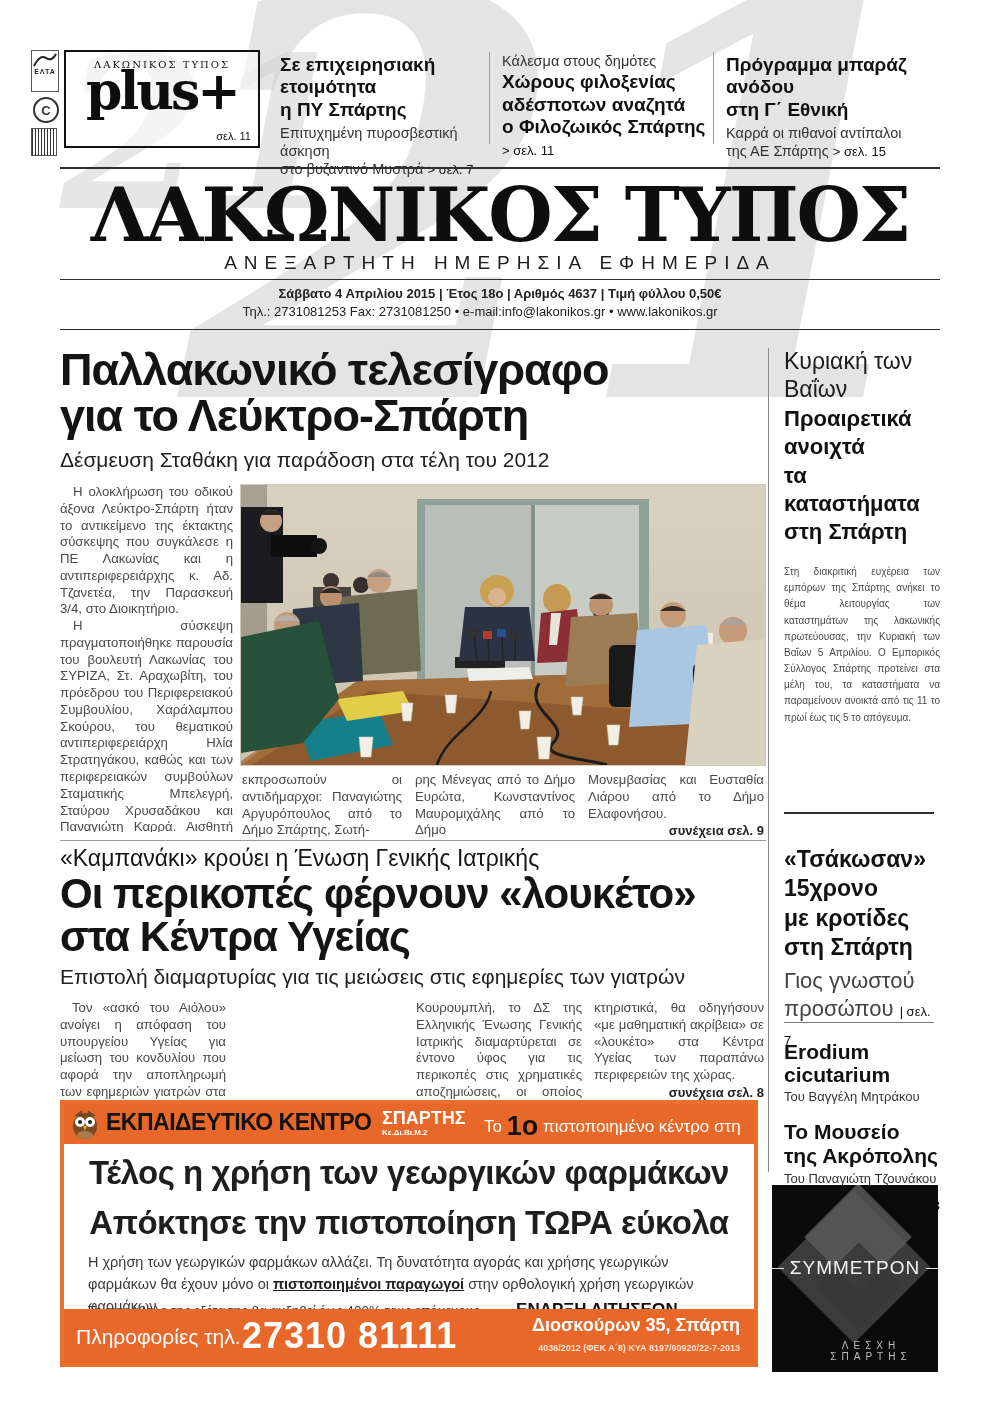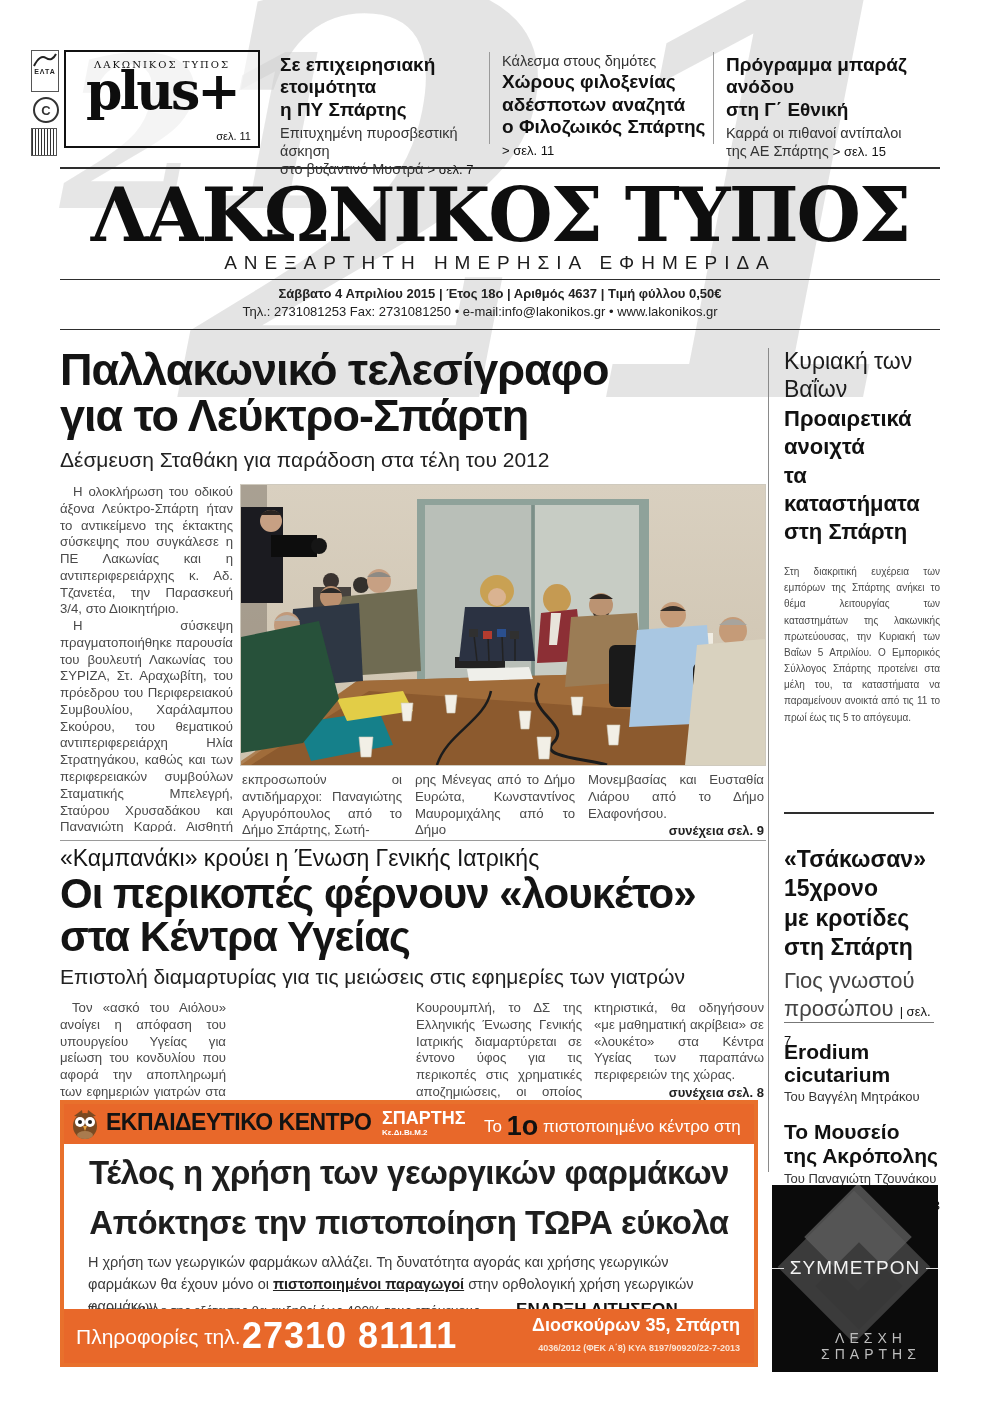--- a/index.html
+++ b/index.html
@@ -290,16 +290,16 @@
 
   <div class="abs z" style="left:772px;top:1185px;width:166px;height:187px;background:#0b0b0b;overflow:hidden;">
     <div style="position:absolute;left:28px;top:28px;width:108px;height:108px;background:#474747;transform:rotate(45deg);opacity:.8;"></div>
     <div style="position:absolute;left:48px;top:14px;width:76px;height:76px;background:#5d5d5d;transform:rotate(45deg);opacity:.8;"></div>
     <div style="position:absolute;left:56px;top:70px;width:62px;height:62px;background:#383838;transform:rotate(45deg);opacity:.9;"></div>
     <div style="position:absolute;left:0;right:0;top:72px;display:flex;align-items:center;justify-content:center;color:#f2f2f2;">
       <span style="width:14px;height:1px;background:#ddd;margin-right:6px;"></span>
       <span style="font-size:19px;letter-spacing:1px;">ΣΥΜΜΕΤΡΟΝ</span>
       <span style="width:14px;height:1px;background:#ddd;margin-left:6px;"></span>
     </div>
-    <div style="position:absolute;left:0;right:0;bottom:10px;text-align:center;color:#bdbdbd;font-size:14px;letter-spacing:5px;padding-left:32px;">ΛΕΣΧΗ ΣΠΑΡΤΗΣ</div>
+    <div style="position:absolute;left:0;right:0;bottom:10px;text-align:center;color:#bdbdbd;font-size:10px;letter-spacing:5px;padding-left:32px;">ΛΕΣΧΗ ΣΠΑΡΤΗΣ</div>
   </div>
 
 </div>
 
 </body></html>

